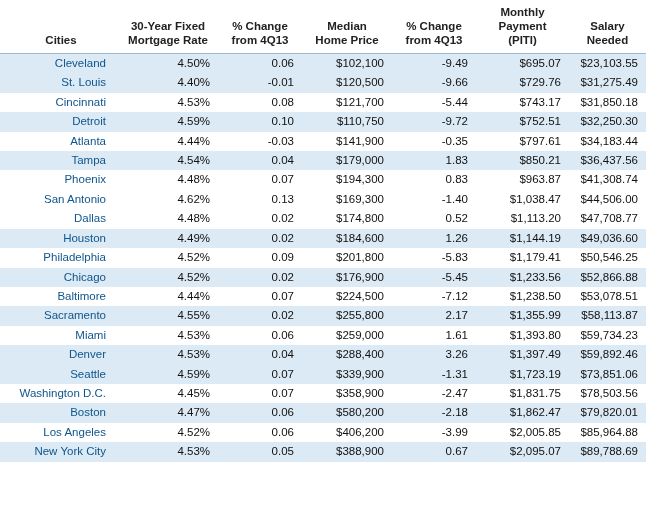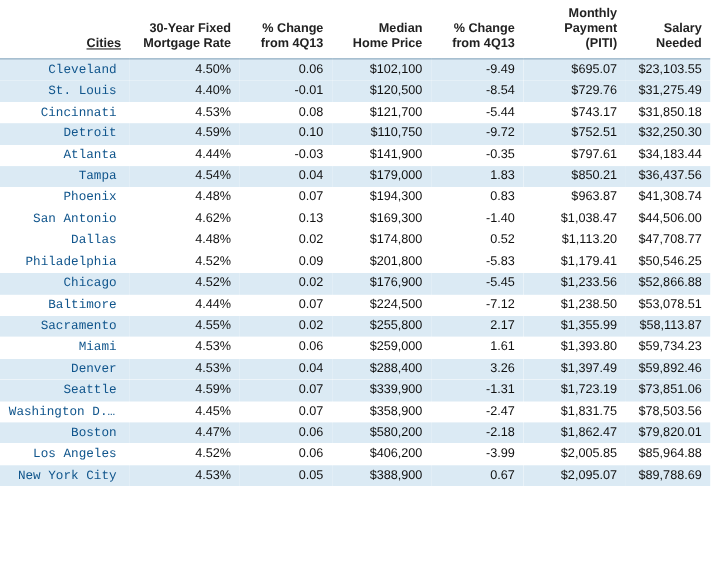--- a/index.html
+++ b/index.html
@@ -24,46 +24,44 @@
     border-collapse: collapse;
     width: 646px;
     table-layout: fixed;
   }
   table.data thead th {
     font-size: 11.5px;
     font-weight: bold;
     color: #222;
     padding: 5px 8px 6px 8px;
     vertical-align: bottom;
-    text-align: right;
+    text-align: center;
     line-height: 1.22;
     border-bottom: 1px solid #9fb9cc;
     background: #ffffff;
     white-space: pre-line;
   }
   table.data thead th.city-head {
-    text-align: right;
+    text-align: center;
     padding-left: 12px;
-    text-decoration: underline;
   }
   table.data tbody td {
     font-size: 11.5px;
     padding: 2px 8px 2px 8px;
     text-align: right;
     line-height: 1.34;
     color: #111;
     white-space: nowrap;
     overflow: hidden;
     text-overflow: ellipsis;
   }
   table.data tbody td.city {
     color: #10558c;
     text-align: right;
     padding-right: 12px;
-    font-family: Liberation Mono, monospace;
   }
   table.data tbody tr.odd td {
     background: #dbeaf4;
   }
   table.data tbody tr.even td {
     background: #ffffff;
   }
   
   col.c0 { width: 118px; }
   col.c1 { width: 100px; }
@@ -112,21 +110,21 @@
           <td>$102,100</td>
           <td>-9.49</td>
           <td>$695.07</td>
           <td>$23,103.55</td>
         </tr>
         <tr class="odd">
           <td class="city">St. Louis</td>
           <td>4.40%</td>
           <td>-0.01</td>
           <td>$120,500</td>
-          <td>-8.54</td>
+          <td>-9.66</td>
           <td>$729.76</td>
           <td>$31,275.49</td>
         </tr>
         <tr class="even">
           <td class="city">Cincinnati</td>
           <td>4.53%</td>
           <td>0.08</td>
           <td>$121,700</td>
           <td>-5.44</td>
           <td>$743.17</td>
@@ -179,20 +177,29 @@
         </tr>
         <tr class="even">
           <td class="city">Dallas</td>
           <td>4.48%</td>
           <td>0.02</td>
           <td>$174,800</td>
           <td>0.52</td>
           <td>$1,113.20</td>
           <td>$47,708.77</td>
         </tr>
+        <tr class="odd">
+          <td class="city">Houston</td>
+          <td>4.49%</td>
+          <td>0.02</td>
+          <td>$184,600</td>
+          <td>1.26</td>
+          <td>$1,144.19</td>
+          <td>$49,036.60</td>
+        </tr>
         <tr class="even">
           <td class="city">Philadelphia</td>
           <td>4.52%</td>
           <td>0.09</td>
           <td>$201,800</td>
           <td>-5.83</td>
           <td>$1,179.41</td>
           <td>$50,546.25</td>
         </tr>
         <tr class="odd">

